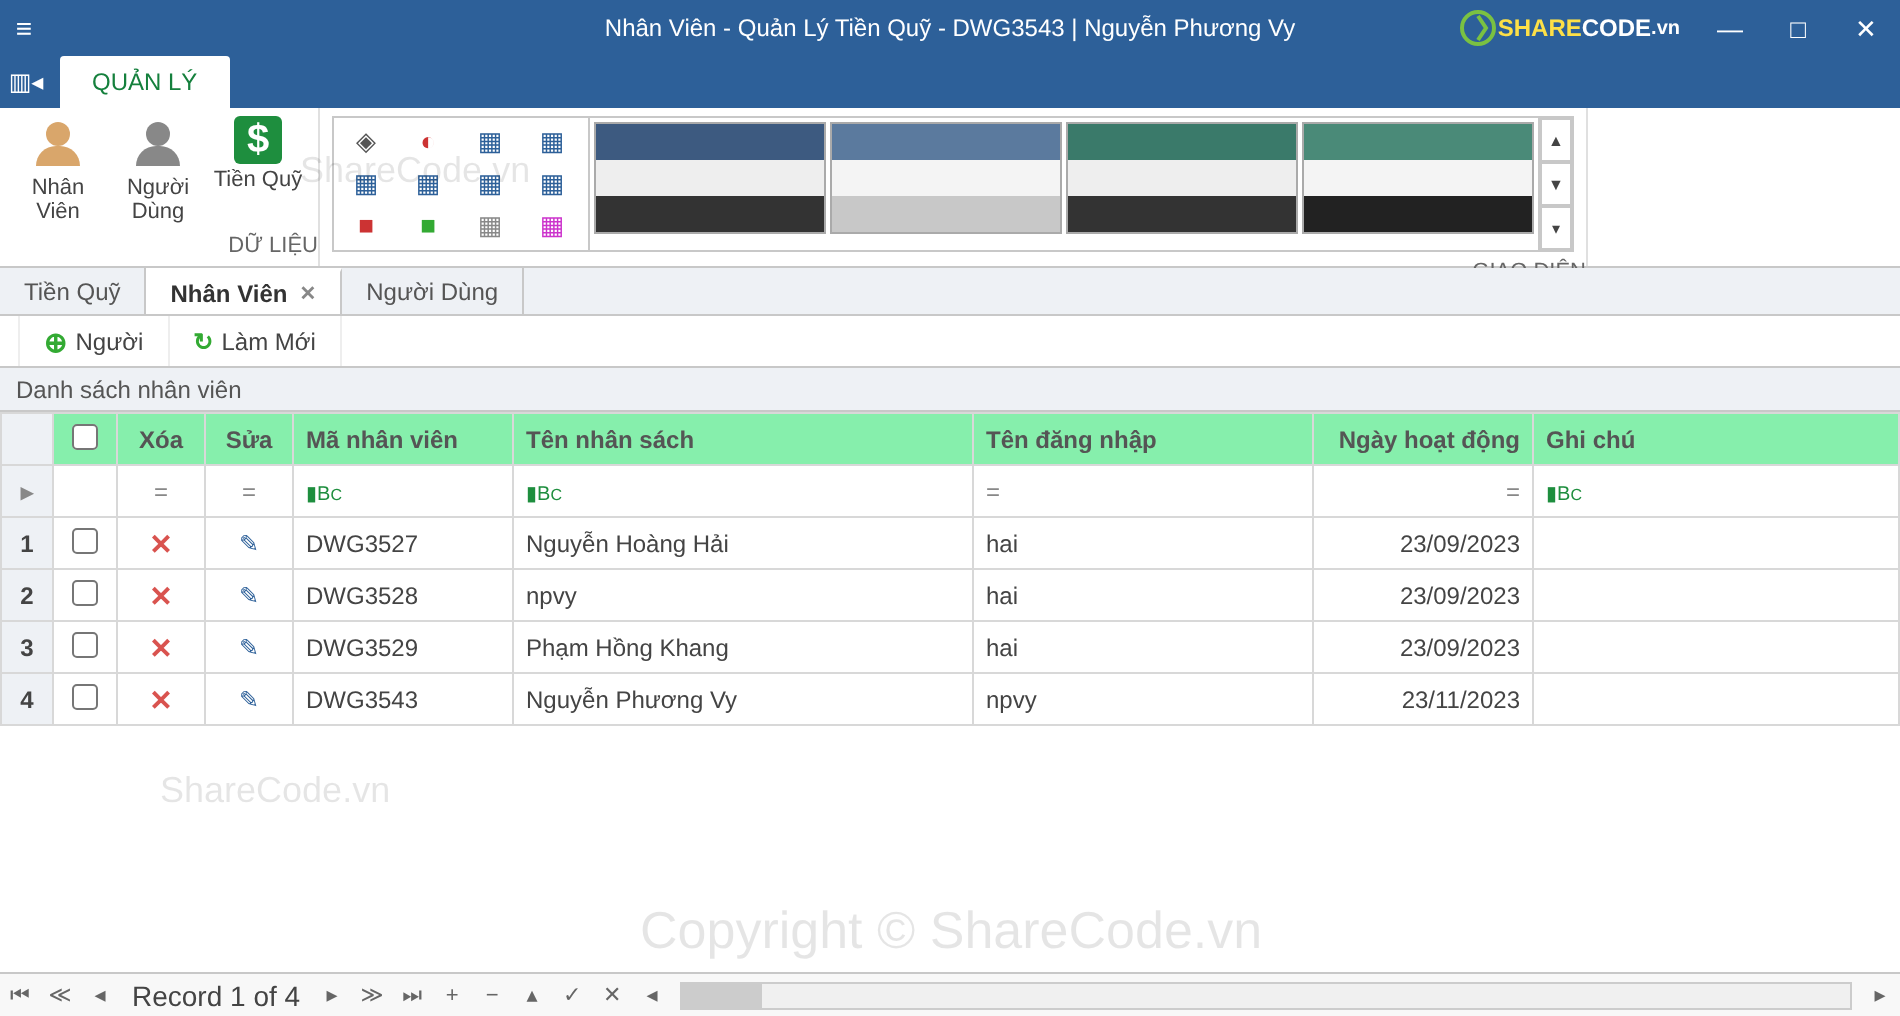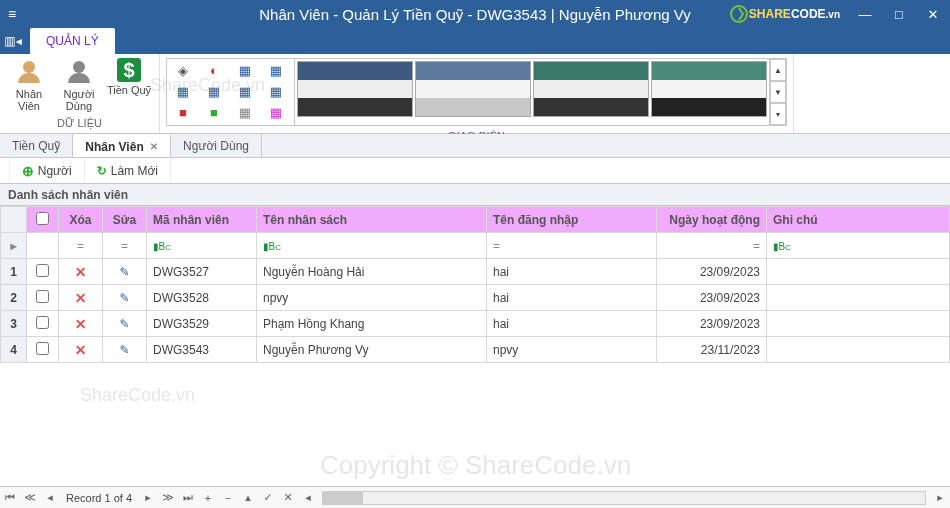--- a/index.html
+++ b/index.html
@@ -1,32 +1,32 @@
 <!DOCTYPE html>
 <html><head>
 <meta charset="utf-8">
 <style>
 *{margin:0;padding:0;box-sizing:border-box;font-family:"Segoe UI",Tahoma,sans-serif;font-size:12px}
 body{width:950px;height:508px;overflow:hidden;background:#fff;display:flex;flex-direction:column;color:#444}
 
 .titlebar{height:28px;background:#2d6099;display:flex;align-items:center;color:#fff;position:relative}
 .titlebar .app-icon{width:24px;text-align:center;font-size:14px}
-.titlebar .title{position:absolute;left:50%;transform:translateX(-50%);font-size:15px}
+.titlebar .title{position:absolute;left:50%;transform:translateX(-50%);font-size:12px}
 .titlebar .logo{margin-left:auto;margin-right:8px;display:flex;align-items:center;font-weight:bold;font-size:14px;color:#fff}
 .titlebar .logo .g{color:#fde047}
 .titlebar .ctrl{width:34px;text-align:center;font-size:13px;cursor:pointer}
 
 .ribbonstrip{height:26px;background:#2d6099;display:flex;align-items:flex-end}
 .rs-btn{width:26px;height:26px;display:flex;align-items:center;justify-content:center;color:#fff;cursor:pointer}
-.rs-tab{background:#fff;color:#6d28d9;height:26px;padding:0 16px;display:flex;align-items:center;border-radius:2px 2px 0 0;margin-left:4px}
+.rs-tab{background:#fff;color:#15803d;height:26px;padding:0 16px;display:flex;align-items:center;border-radius:2px 2px 0 0;margin-left:4px}
 
 .ribbon{height:80px;background:#fff;border-bottom:1px solid #c8c8c8;display:flex}
 .rgroup{display:flex;flex-direction:column;border-right:1px solid #e0e0e0}
 .rgroup-body{flex:1;display:flex;align-items:flex-start;padding:2px 4px}
-.rgroup-label{height:16px;font-size:11px;color:#666;text-align:center}
+.rgroup-label{height:16px;font-size:11px;color:#666;text-align:right}
 .vbtn{display:flex;flex-direction:column;align-items:center;width:50px;padding:2px;cursor:pointer}
 .vbtn .ic{width:28px;height:28px;display:flex;align-items:center;justify-content:center;font-size:20px}
 .vbtn .lbl{font-size:11px;text-align:center;line-height:1.1;margin-top:2px}
 .gallery{display:flex;border:1px solid #c8c8c8;margin:2px}
 .gal-left{display:grid;grid-template-columns:repeat(4,30px);grid-template-rows:repeat(3,20px);gap:1px;padding:2px;border-right:1px solid #c8c8c8}
 .gi{width:28px;height:18px;display:flex;align-items:center;justify-content:center;font-size:13px}
 .gal-themes{display:flex;gap:2px;padding:2px;border-right:1px solid #c8c8c8}
 .theme{width:116px;height:56px;display:flex;flex-direction:column;border:1px solid #aaa;cursor:pointer}
 .theme div{flex:1}
 .gal-ctrl{width:16px;display:flex;flex-direction:column}
@@ -35,37 +35,37 @@
 .doctabs{height:24px;background:#eef1f5;border-bottom:1px solid #c8c8c8;display:flex}
 .doctab{padding:0 12px;display:flex;align-items:center;border-right:1px solid #c8c8c8;cursor:pointer;gap:6px;color:#555}
 .doctab.active{background:#fff;font-weight:bold;color:#333;border-top:2px solid #fff}
 .doctab .x{font-size:10px;color:#888}
 
 .toolbar{height:26px;border-bottom:1px solid #c8c8c8;display:flex;align-items:center}
 .tbtn{padding:0 12px;height:100%;display:flex;align-items:center;gap:4px;cursor:pointer;border-right:1px solid #eee}
 .plus{color:#3a3;font-weight:bold;font-size:14px}
 .refresh{color:#3a3;font-weight:bold}
 
-.panelhdr{height:22px;background:#eef1f5;border-bottom:1px solid #c8c8c8;padding:0 8px;display:flex;align-items:center;font-weight:bold;color:#555}
+.panelhdr{height:22px;background:#eef1f5;border-bottom:1px solid #c8c8c8;padding:0 8px;display:flex;align-items:center;font-weight:normal;color:#555}
 
 .grid{flex:1;overflow:auto}
 table{border-collapse:collapse;width:100%}
 th,td{border:1px solid #d8d8d8;padding:4px 6px;text-align:left;height:26px;font-size:12px}
-th{background:#f0abfc;font-weight:bold;color:#555}
+th{background:#86efac;font-weight:bold;color:#555}
 .rowhdr{width:26px;text-align:center;background:#eef1f5;font-weight:bold}
 .chkcell{width:32px;text-align:center}
 .acell{width:44px;text-align:center}
 .filterrow td{color:#888}
 .xmark{color:#d9534f;font-weight:bold;font-size:14px;cursor:pointer}
 .pencil{color:#2d6099;cursor:pointer}
 .abc{color:#1e8e3e;font-weight:normal;font-size:10px}
 
 .nav{height:22px;border-top:1px solid #c8c8c8;display:flex;align-items:center;background:#f8f8f8}
 .nbtn{width:20px;text-align:center;color:#666;cursor:pointer;font-size:11px}
-.nrec{padding:0 6px;font-size:11px}
+.nrec{padding:0 6px;font-size:14px}
 .nscr{flex:1;height:14px;border:1px solid #ccc;margin:0 4px;position:relative;background:#f0f0f0}
 .nscr .thumb{position:absolute;left:0;top:0;bottom:0;width:40px;background:#ccc}
 
 .wm{position:absolute;color:rgba(0,0,0,0.10);font-size:26px;font-weight:500;pointer-events:none}
 
 .person{width:22px;height:22px;position:relative}
 .person::before{content:"";position:absolute;top:0;left:5px;width:12px;height:12px;border-radius:50%;background:currentColor}
 .person::after{content:"";position:absolute;bottom:0;left:0;width:22px;height:10px;border-radius:10px 10px 0 0;background:currentColor}
 </style>
 </head>

